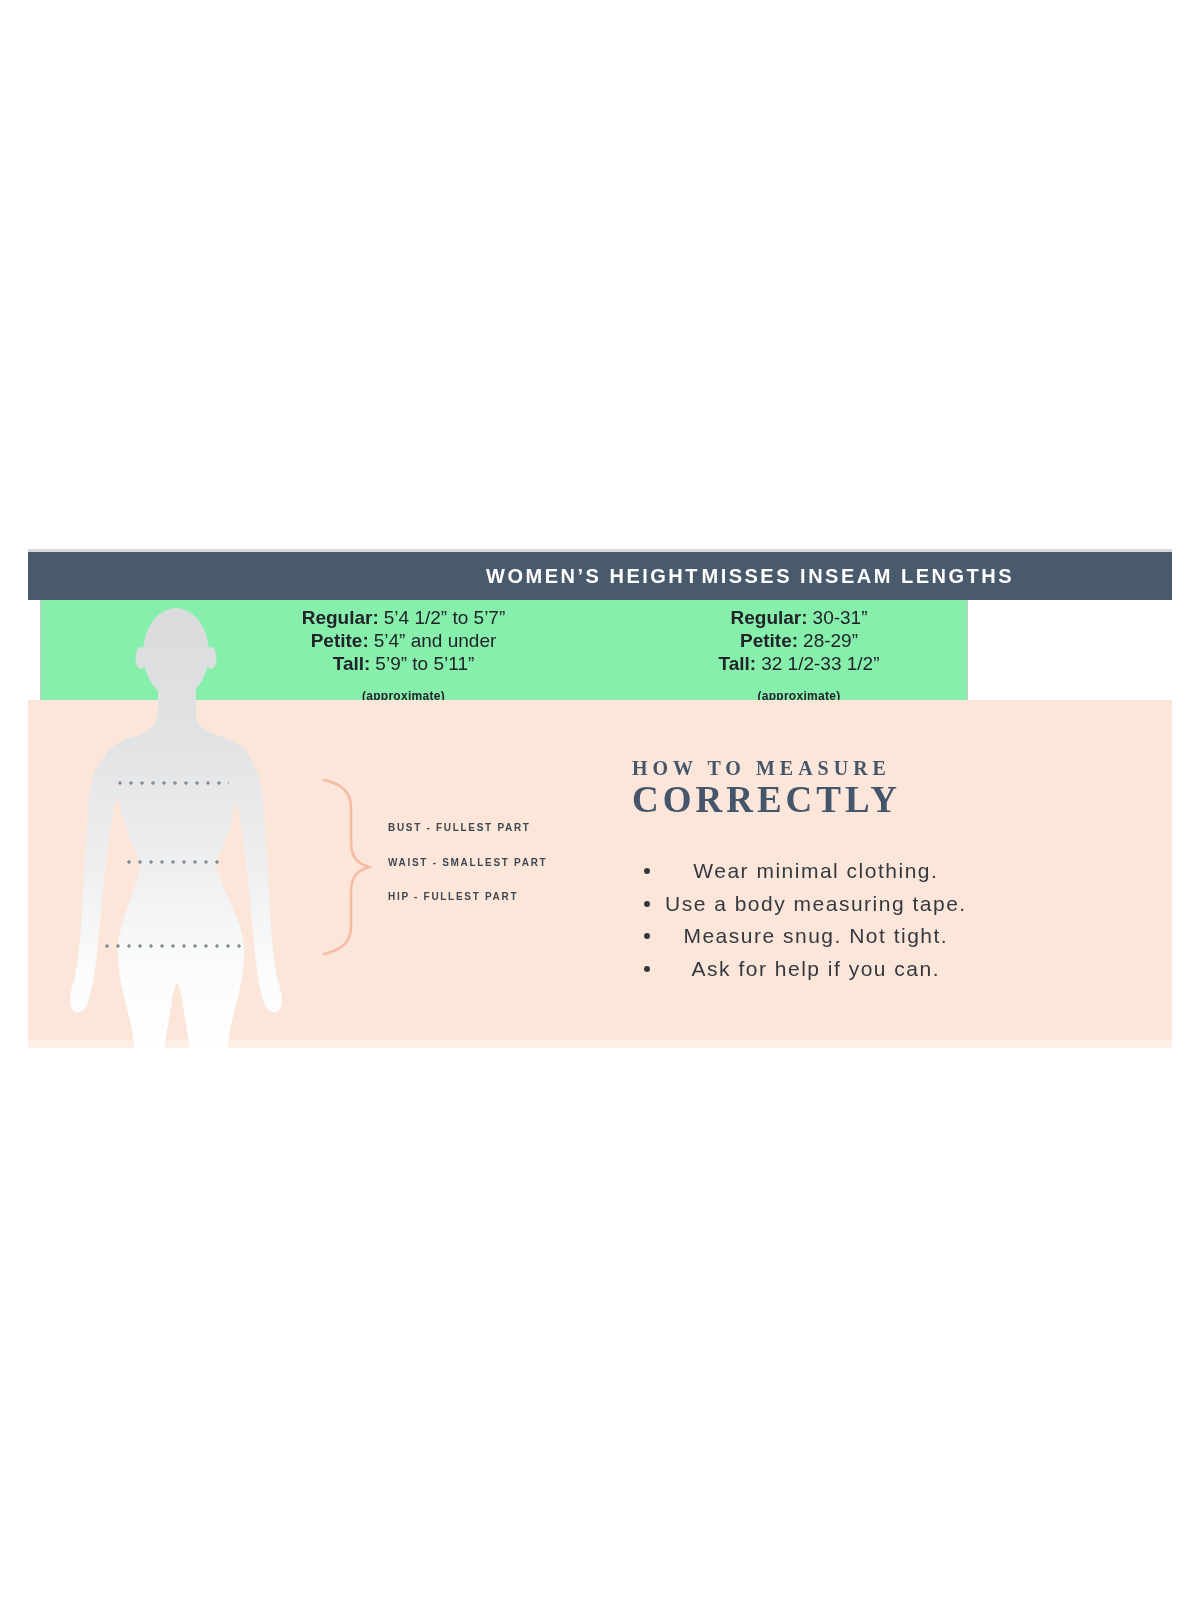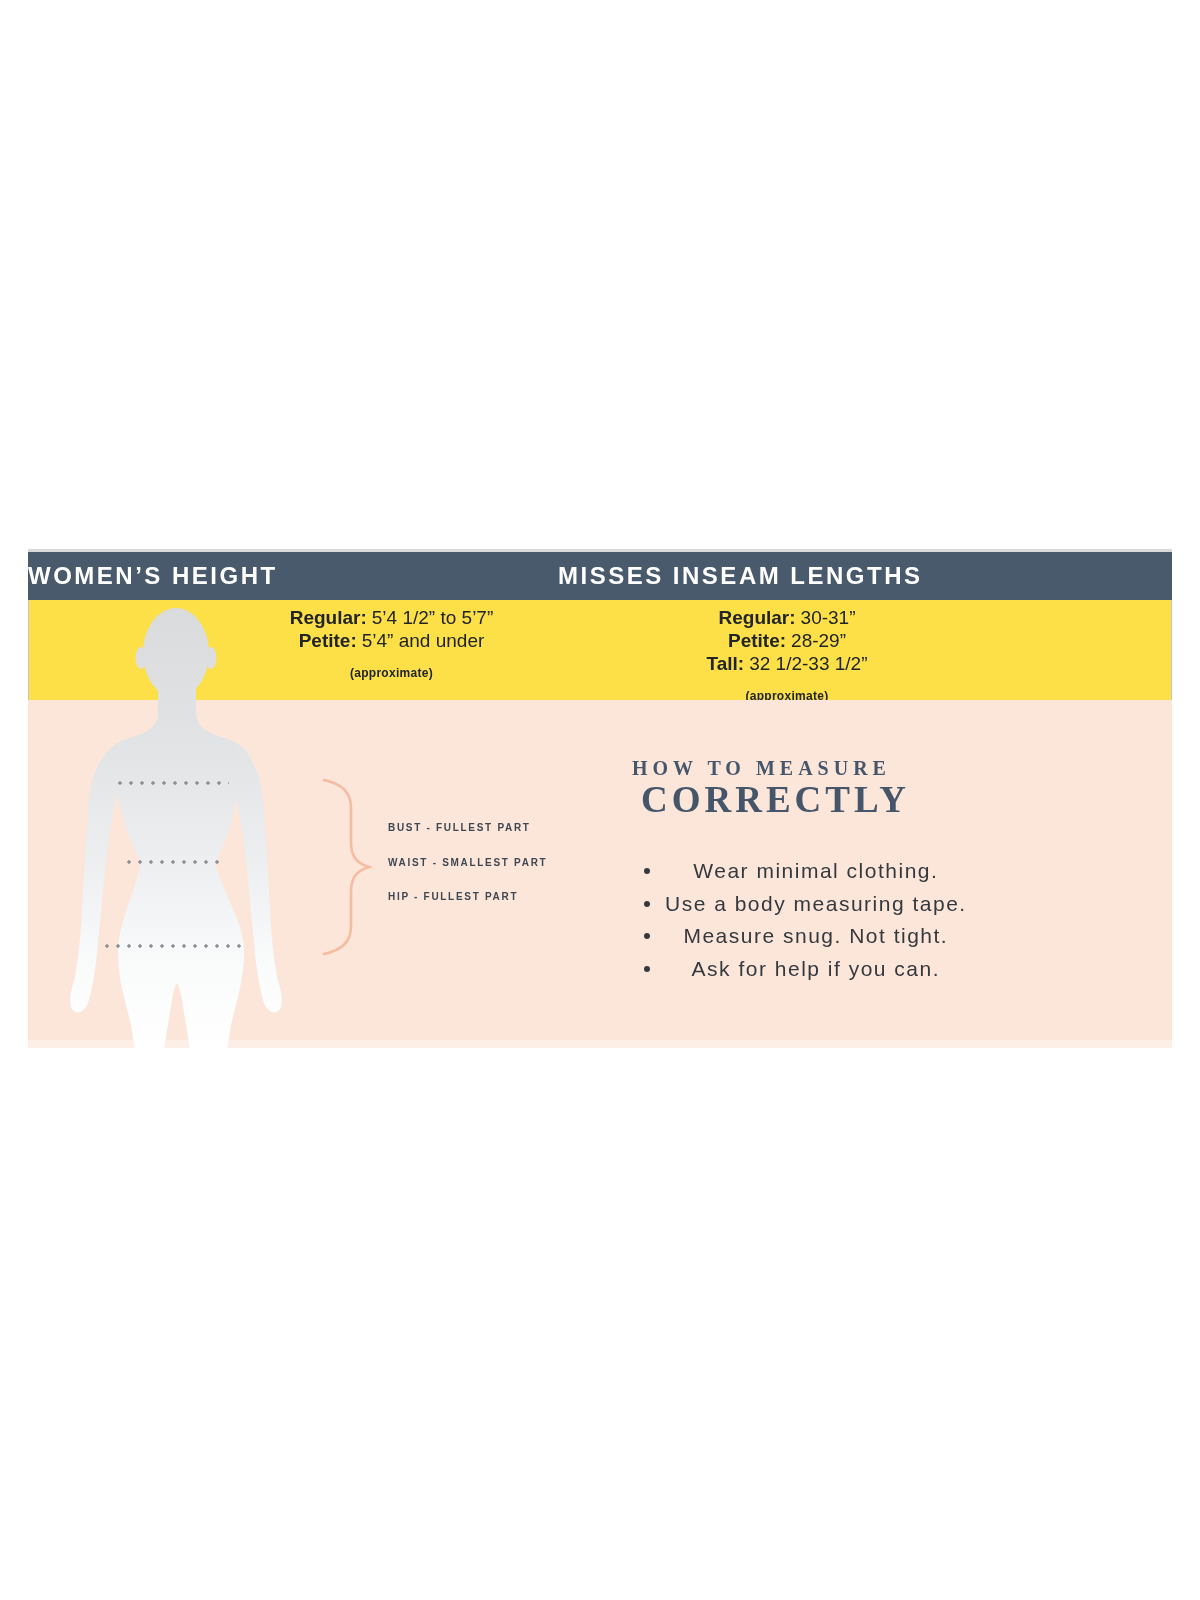--- a/index.html
+++ b/index.html
@@ -4,26 +4,26 @@
 <style>
   html,body{margin:0;padding:0;background:#ffffff;}
   .canvas{
     position:relative;width:1200px;height:1600px;background:#ffffff;overflow:hidden;
     font-family:"Liberation Sans",sans-serif;
   }
   
   .top-rule{position:absolute;left:28px;top:549px;width:1144px;height:3px;background:#d8d9da;}
   
   .header-bar{position:absolute;left:28px;top:552px;width:1144px;height:48px;background:#495a6c;}
-  .hcol{position:absolute;top:0;height:48px;line-height:48px;text-align:left;
-        color:#ffffff;font-weight:bold;font-size:24px;letter-spacing:2.5px;}
+  .hcol{position:absolute;top:0;height:48px;line-height:48px;text-align:right;
+        color:#ffffff;font-weight:bold;font-size:20px;letter-spacing:2.5px;}
   .hcol1{left:0;width:672px;}
   .hcol2{left:530px;width:456px;}
   
-  .strip{position:absolute;left:28px;top:600px;width:1144px;height:100px;background:#fde047;
+  .strip{position:absolute;left:40px;top:600px;width:928px;height:100px;background:#86efac;
          border-left:1px solid #c4c6c8;border-right:1px solid #c4c6c8;box-sizing:border-box;}
   .scol{position:absolute;top:6px;text-align:center;color:#212429;}
   .scol1{left:90px;width:545px;}
   .scol2{left:530px;width:456px;}
   .srow{font-size:19px;line-height:23px;}
   .slabel{font-weight:bold;margin-right:5px;}
   .snote{font-size:12px;font-weight:bold;line-height:15px;margin-top:14px;letter-spacing:0.3px;}
   
   .pink{position:absolute;left:28px;top:700px;width:1144px;height:348px;background:#fce6da;}
   .pink-bottom{position:absolute;left:0;bottom:0;width:100%;height:8px;background:#fdefe5;}
@@ -36,21 +36,21 @@
   .dot-waist{left:124px;top:860px;width:99px;}
   .dot-hip{left:102px;top:944px;width:141px;}
   .brace{position:absolute;left:312px;top:772px;width:60px;height:190px;z-index:3;}
   .mlabel{position:absolute;left:388px;font-size:10px;letter-spacing:1.7px;color:#3e4752;
           font-weight:600;white-space:nowrap;z-index:3;}
   .mlabel1{top:822px;} .mlabel2{top:857px;} .mlabel3{top:891px;}
   
   .howto{position:absolute;left:632px;top:756px;z-index:3;color:#45566b;
          font-family:"Liberation Serif",serif;}
   .howto-line1{font-size:20px;font-weight:bold;letter-spacing:5px;line-height:24px;white-space:nowrap;}
-  .howto-line2{font-size:37px;font-weight:bold;letter-spacing:4px;line-height:40px;white-space:nowrap;margin-left:9px;}
+  .howto-line2{font-size:37px;font-weight:bold;letter-spacing:4px;line-height:40px;white-space:nowrap;}
   .tips{position:absolute;left:640px;top:855px;margin:0;padding:0;list-style:none;z-index:3;text-align:center;}
   .tips li{position:relative;padding-left:25px;font-size:21px;letter-spacing:1.5px;
            line-height:32.5px;color:#34393f;white-space:nowrap;}
   .tips li::before{content:"";position:absolute;left:4px;top:13px;width:6px;height:6px;
            border-radius:50%;background:#34393f;}
 </style>
 </head>
 <body>
 
 <div class="canvas">
@@ -62,20 +62,23 @@
     <div class="hcol hcol2">MISSES INSEAM LENGTHS</div>
   </div>
 
   <div class="strip">
     <div class="scol scol1">
       <div class="srow">
         <span class="slabel">Regular:</span><span class="sval">5’4 1/2” to 5’7”</span>
       </div>
       <div class="srow">
         <span class="slabel">Petite:</span><span class="sval">5’4” and under</span>
+      </div>
+      <div class="srow">
+        <span class="slabel">Tall:</span><span class="sval">5’9” to 5’11”</span>
       </div>
       <div class="snote">(approximate)</div>
     </div>
     <div class="scol scol2">
       <div class="srow">
         <span class="slabel">Regular:</span><span class="sval">30-31”</span>
       </div>
       <div class="srow">
         <span class="slabel">Petite:</span><span class="sval">28-29”</span>
       </div>

